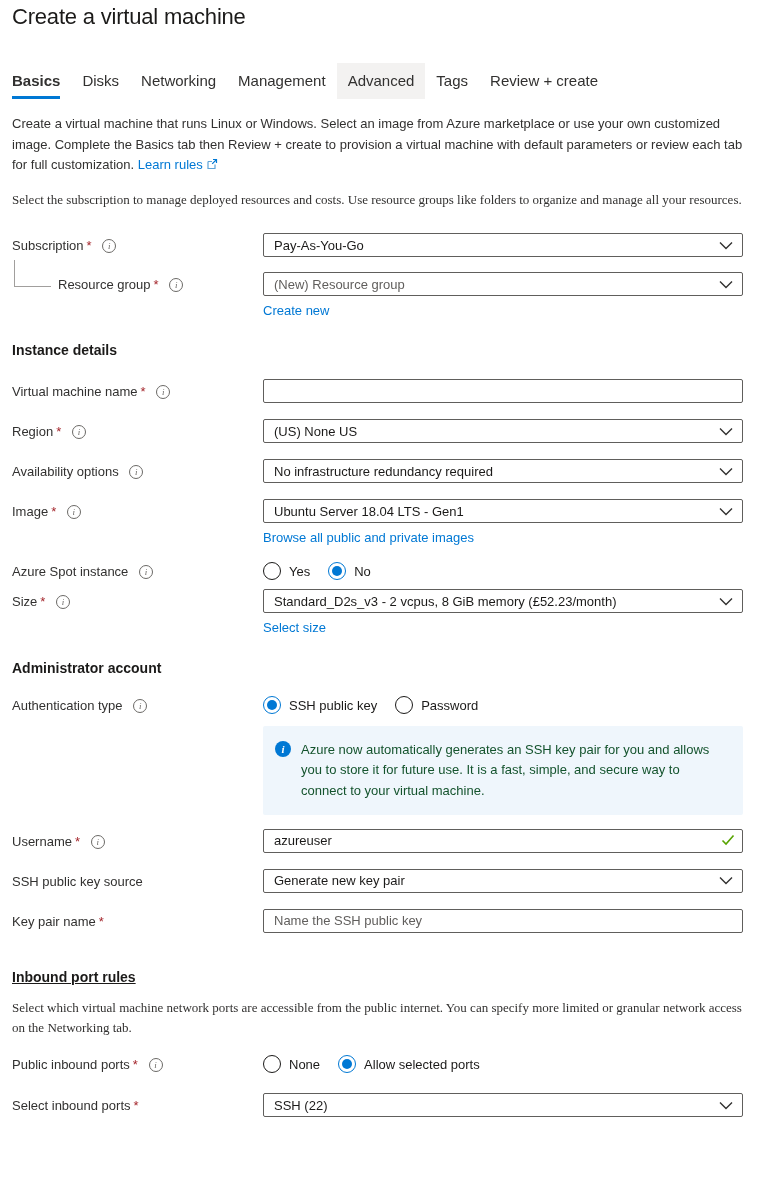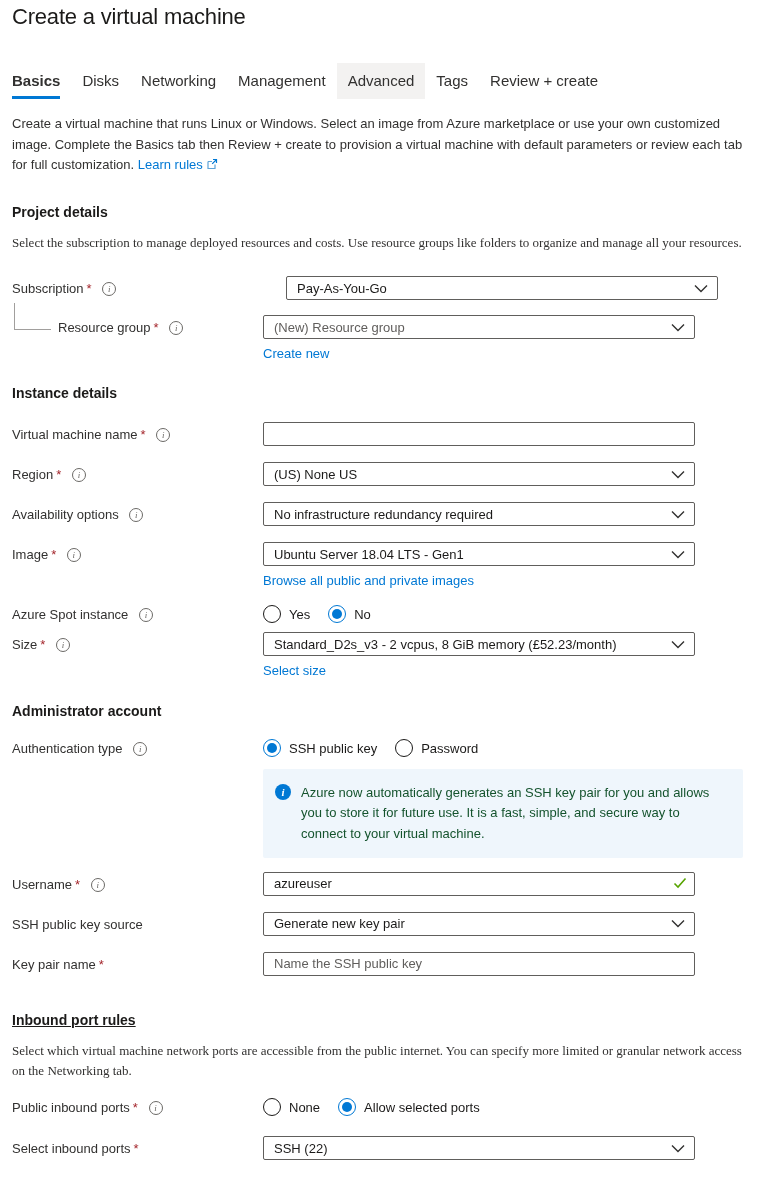--- a/index.html
+++ b/index.html
@@ -24,21 +24,21 @@
   p.desc { width:732px; line-height:1.58; margin-top:15px; color:#323130; }
   a.link { color:#0078d4; text-decoration:none; cursor:pointer; }
   .ext-icon { display:inline-block; vertical-align:-1px; margin-left:3px; }
 
   h2.section { font-size:14px; font-weight:700; color:#1b1a19; margin-top:27px; }
   p.section-desc { width:732px; line-height:1.52; margin-top:13px;font-family:Liberation Serif, serif; }
 
   
   .row { display:flex; margin-top:16px; }
   .label-cell { width:251px; flex-shrink:0; padding-top:5px; color:#323130; }
-  .field-cell { width:432px; flex-shrink:0; }
+  .field-cell { width:480px; flex-shrink:0; }
   .req { color:#a4262c; margin-left:3px; }
   .info-icon {
     display:inline-block; width:14px; height:14px; border:1px solid #6b6966; border-radius:50%;
     font-size:9px; line-height:12px; text-align:center; color:#6b6966; margin-left:7px;
     vertical-align:1px; font-style:italic; font-family:"Liberation Serif",serif; cursor:default;
   }
 
   .select, .text-input {
     width:100%; height:24px; border:1px solid #605e5c; border-radius:2px; background:#fff;
     display:flex; align-items:center; justify-content:space-between; padding:0 9px 0 10px;
@@ -94,24 +94,23 @@
     <div class="tab">Review + create</div>
   </div>
 
   <p class="desc"><span>Create a virtual machine that runs Linux or Windows. Select an image from Azure marketplace or use your own customized image. Complete the Basics tab then Review + create to provision a virtual machine with default parameters or review each tab for full customization.</span>
     <a class="link"><span>Learn rules</span><span class="ext-icon"><svg width="12" height="12" viewBox="0 0 12 12">
             <path d="M2 3.5 h4 M2 3.5 v7 h7 v-4" stroke="#5ea3d8" stroke-width="1.2" fill="none"></path>
             <path d="M7 1.5 h3.5 v3.5 M10.5 1.5 L6.2 5.8" stroke="#0078d4" stroke-width="1.2" fill="none"></path>
           </svg></span></a>
   </p>
 
-  <h2 class="section">Project details</h2>
   <p class="section-desc">Select the subscription to manage deployed resources and costs. Use resource groups like folders to organize and manage all your resources.</p>
 
-  <div class="row" style="margin-top:24px;gap:23px;">
+  <div class="row" style="margin-top:24px;">
     <div class="label-cell">
       <span>Subscription</span><span class="req">*</span>
       <span class="info-icon">i</span>
     </div>
     <div class="field-cell">
       <div class="select">
         <span class="val">Pay-As-You-Go</span>
         <span><svg width="14" height="9" viewBox="0 0 14 9">
               <path d="M1 1.5 L7 7.5 L13 1.5" stroke="#323130" stroke-width="1.4" fill="none"></path>
             </svg></span>

